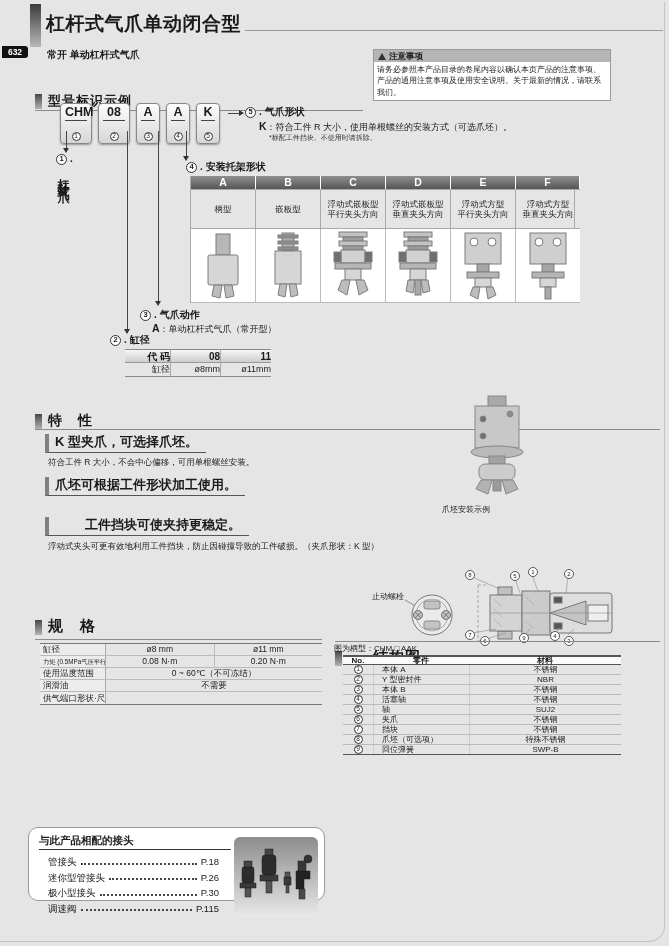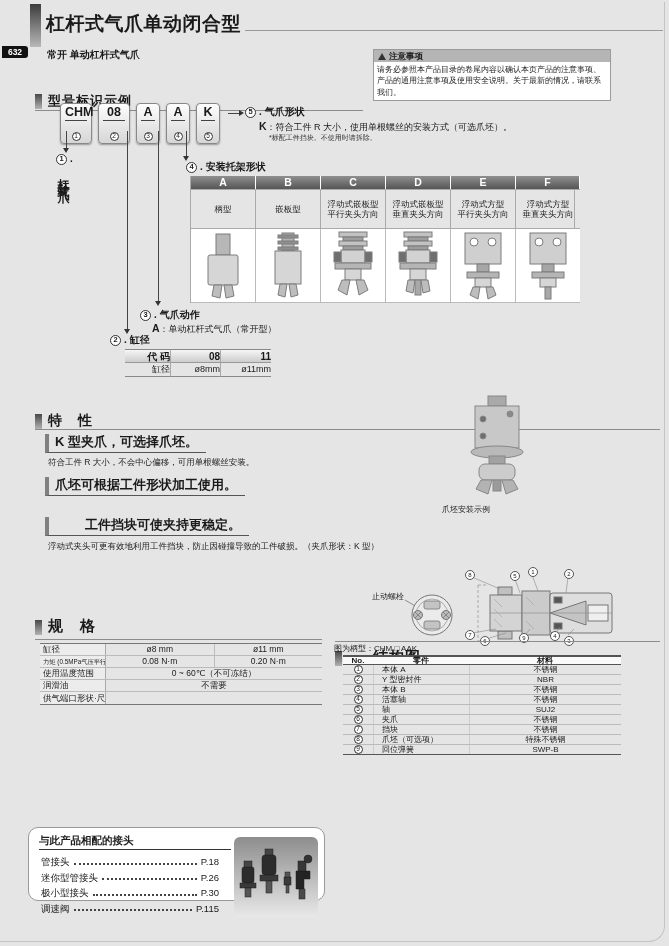--- a/index.html
+++ b/index.html
@@ -91,21 +91,21 @@
   .pc2 { width:96px; padding-left:8px; border-left:1px solid #ccc; white-space:nowrap; }
   .pc3 { flex:1; text-align:center; border-left:1px solid #ccc; white-space:nowrap; }
   .pth .pc1, .pth .pc2, .pth .pc3 { border-left:none; text-align:center; padding-left:0; justify-content:center; display:flex; }
   .struct-caption { font-size:8px; }
 
   
   .fit-box { left:28px; top:827px; width:297px; height:74px; border:1px solid #999; border-radius:10px; background:#fff; }
   .fit-title { left:10px; top:6px; font-size:10.5px; font-weight:bold; border-bottom:1px solid #333; width:192px; padding-bottom:2px; }
   .fit-items { left:12px; top:24px; width:178px; }
   .fit-row { display:flex; align-items:flex-end; font-size:9.5px; height:15.5px; }
-  .fit-lbl { white-space:nowrap; }
+  .fit-lbl { white-space:nowrap;margin-left:7px; }
   .fit-leader { flex:1; border-bottom:2px dotted #444; margin:0 4px 3px; }
   .fit-page { white-space:nowrap; }
   .fit-photo { left:205px; top:9px; width:84px; height:80px; border-radius:6px; background:linear-gradient(#8d8d8d,#e8e8e8); overflow:hidden; }
 
   svg { display:block; }
 </style>
 </head>
 <body>
 
 <div id="page">

